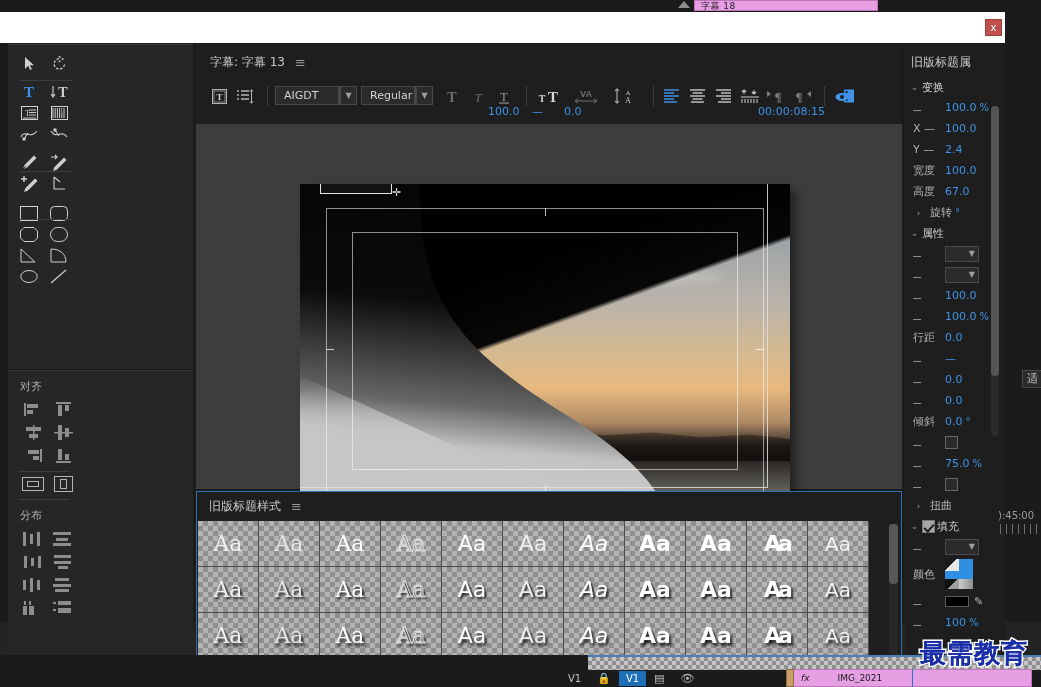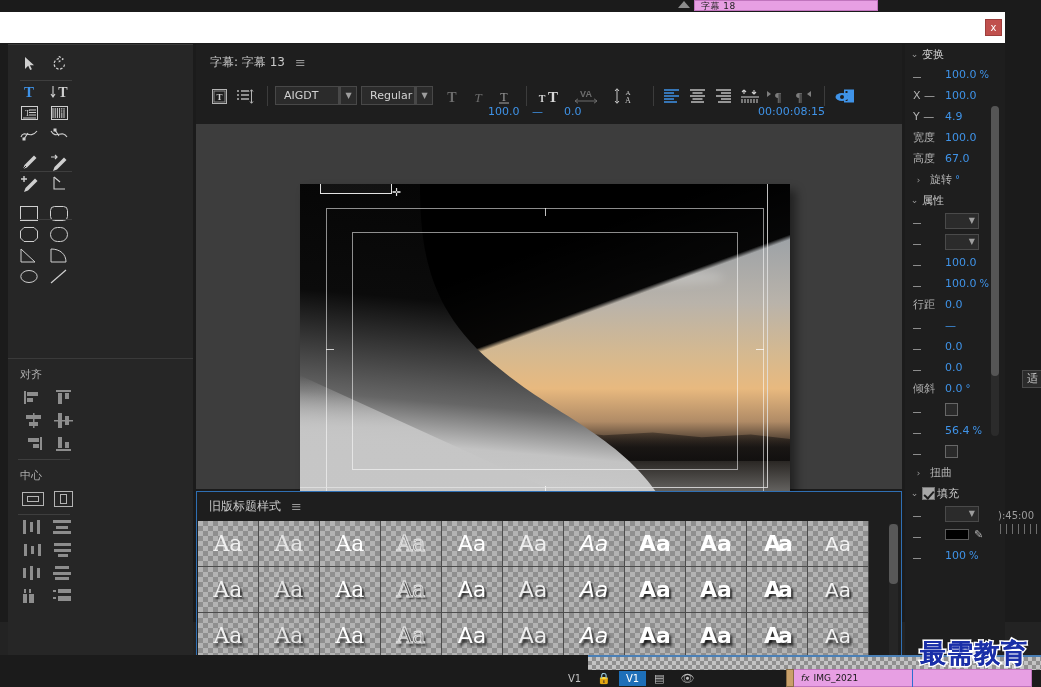--- a/index.html
+++ b/index.html
@@ -23,21 +23,21 @@
 
   
   .tools{position:absolute;left:8px;top:44px;width:185px;height:324px;background:#262626;border-top:1px solid #3a3a3a;}
   .toolgrid{position:absolute;left:6px;top:8px;width:60px;}
   .toolrow{display:flex;}
   .tool{width:30px;height:21px;display:flex;align-items:center;justify-content:center;cursor:pointer;}
   .tool svg{display:block;}
   .tsep{position:absolute;left:6px;width:52px;height:1px;background:#3e3e3e;}
 
   
-  .align{position:absolute;left:8px;top:358px;width:185px;height:317px;background:#262626;border-top:1px solid #3a3a3a;}
+  .align{position:absolute;left:8px;top:370px;width:185px;height:317px;background:#262626;border-top:1px solid #3a3a3a;}
   .align h4{margin:0;font-weight:normal;font-size:11px;color:#b0b0b0;padding:8px 0 4px 12px;}
   .agrid{display:flex;flex-wrap:wrap;width:60px;margin-left:10px;}
   .acell{width:30px;height:23px;display:flex;align-items:center;justify-content:center;cursor:pointer;}
   .asep{margin:4px 0 0 10px;width:52px;height:1px;background:#3e3e3e;}
 
   
   .designer{position:absolute;left:196px;top:44px;width:706px;height:445px;background:#1e1e1e;}
   .designer-head{height:36px;display:flex;align-items:center;padding-left:14px;color:#c9c9c9;font-size:12px;}
   .designer-head .menu{margin-left:10px;color:#9a9a9a;font-size:13px;cursor:pointer;}
   .proptoolbar{height:44px;display:flex;align-items:flex-start;padding:6px 0 0 12px;position:relative;}
@@ -122,21 +122,21 @@
     background-image:
       linear-gradient(45deg,#8f8f8f 25%,transparent 25%,transparent 75%,#8f8f8f 75%),
       linear-gradient(45deg,#8f8f8f 25%,#c4c4c4 25%,#c4c4c4 75%,#8f8f8f 75%);
     background-size:8px 8px;background-position:0 0,4px 4px;border-top:2px solid #4a7fb5;}
   .tl-ctrls{position:absolute;left:560px;top:14px;display:flex;align-items:center;height:18px;}
   .tl-v1{font-size:10px;color:#c0c0c0;margin:0 8px;}
   .tl-v1b{font-size:10px;color:#fff;background:#1d6fb8;padding:2px 7px;}
   .tl-icon{margin:0 8px;color:#bdbdbd;font-size:11px;cursor:pointer;}
   .tl-clip{position:absolute;left:786px;top:14px;width:246px;height:18px;background:#e79fe3;border:1px solid #c074bd;box-sizing:border-box;display:flex;align-items:center;}
   .tl-clip .fx{color:#222;font-size:9px;font-style:italic;margin:0 4px 0 14px;}
-  .tl-clip .nm{color:#1a1a1a;font-size:9px;}
+  .tl-clip .nm{color:#1a1a1a;font-size:9px;margin-left:24px;}
   .tl-handle{position:absolute;left:786px;top:14px;width:8px;height:18px;background:#c9a06a;border:1px solid #8a6d45;box-sizing:border-box;}
   .playhead{position:absolute;left:912px;top:14px;width:1px;height:18px;background:#2b6fd0;}
 
   
   .tcode{position:absolute;left:998px;top:510px;color:#9d9d9d;font-size:10px;}
   .ruler-ticks{position:absolute;left:1000px;top:524px;width:41px;height:10px;
      background:repeating-linear-gradient(90deg,#6e6e6e 0 1px,transparent 1px 6px);}
 
   
   .wm{position:absolute;left:920px;top:636px;font-family:"DejaVu Serif","Liberation Serif",serif;font-size:26px;font-weight:bold;color:#1a2fa8;
@@ -346,36 +346,36 @@
       </div>
       <div class="acell">
         <svg width="19" height="15" viewBox="0 0 19 15">
             <rect x="2" y="13" width="15" height="2" fill="#8d8d8d"></rect>
             <rect x="4" y="1" width="4" height="11" fill="#8d8d8d"></rect>
             <rect x="11" y="6" width="4" height="6" fill="#8d8d8d"></rect>
           </svg>
       </div>
     </div>
     <div class="asep"></div>
-    <h4>中心</h4>
     <div class="agrid">
       <div class="acell">
         <svg width="22" height="16" viewBox="0 0 22 16">
             <rect x="0.5" y="1.5" width="21" height="13" fill="none" stroke="#b4b4b4"></rect>
             <rect x="5.5" y="5.5" width="11" height="5" fill="none" stroke="#b4b4b4"></rect>
           </svg>
       </div>
       <div class="acell">
         <svg width="19" height="16" viewBox="0 0 19 16">
             <rect x="0.5" y="0.5" width="18" height="15" fill="none" stroke="#b4b4b4"></rect>
             <rect x="6.5" y="3.5" width="6" height="9" fill="none" stroke="#b4b4b4"></rect>
           </svg>
       </div>
     </div>
     <div class="asep"></div>
+    <h4>分布</h4>
     <div class="agrid">
       <div class="acell">
         <svg width="20" height="14" viewBox="0 0 20 14">
             <rect x="0" y="0" width="3" height="14" fill="#8d8d8d"></rect>
             <rect x="7" y="2" width="3" height="10" fill="#8d8d8d"></rect>
             <rect x="14" y="0" width="3" height="14" fill="#8d8d8d"></rect>
           </svg>
       </div>
       <div class="acell">
         <svg width="20" height="14" viewBox="0 0 20 14">
@@ -727,37 +727,38 @@
           <div class="sw">
             <span style="font-family: &quot;DejaVu Sans&quot;, &quot;Liberation Sans&quot;, sans-serif; font-weight: normal; font-style: normal; color: rgb(242, 242, 242); text-shadow: rgba(0, 0, 0, 0.9) 3px 3px 3px; font-size: 20px;">Aa</span>
           </div>
         </div>
     </div>
     <div class="scrollbar"></div>
     <div class="scrollthumb"></div>
   </div>
 
   <div class="rpanel">
+    <div class="rtitle">旧版标题属</div>
     <div id="propbody">
         <div class="grp">
           <span class="tw">⌄</span>
           <span class="gname">变换</span>
         </div>
         <div class="prow">
           <span class="pname"><i class="pdash" style="font-style:normal"></i></span>
           <span class="pval">100.0</span>
           <span class="punit">%</span>
         </div>
         <div class="prow">
           <span class="pname">X —</span>
           <span class="pval">100.0</span>
         </div>
         <div class="prow">
           <span class="pname">Y —</span>
-          <span class="pval">4.9</span>
+          <span class="pval">2.4</span>
         </div>
         <div class="prow">
           <span class="pname">宽度</span>
           <span class="pval">100.0</span>
         </div>
         <div class="prow">
           <span class="pname">高度</span>
           <span class="pval">67.0</span>
         </div>
         <div class="prow">
@@ -810,41 +811,45 @@
           <span class="pname">倾斜</span>
           <span class="pval">0.0</span>
           <span class="punit">°</span>
         </div>
         <div class="prow">
           <span class="pname"><i class="pdash" style="font-style:normal"></i></span>
           <span class="chk" style="width: 13px; height: 13px;"></span>
         </div>
         <div class="prow">
           <span class="pname"><i class="pdash" style="font-style:normal"></i></span>
-          <span class="pval">56.4</span>
+          <span class="pval">75.0</span>
           <span class="punit">%</span>
         </div>
         <div class="prow">
           <span class="pname"><i class="pdash" style="font-style:normal"></i></span>
           <span class="chk" style="width: 13px; height: 13px;"></span>
         </div>
         <div class="prow">
           <span class="tw">›</span>
           <span class="pname" style="width: auto; margin-left: 6px;">扭曲</span>
         </div>
         <div class="grp">
           <span class="tw">⌄</span>
           <span class="chkbig" style="margin-left: 2px;"></span>
           <span class="gname">填充</span>
         </div>
         <div class="prow">
           <span class="pname"><i class="pdash" style="font-style:normal"></i></span>
           <span class="minisel">
             <i>▼</i>
           </span>
+        </div>
+        <div class="prow" style="height: 34px;">
+          <span class="pname">颜色</span>
+          <span class="colorsw"></span>
         </div>
         <div class="prow">
           <span class="pname"><i class="pdash" style="font-style:normal"></i></span>
           <span class="blackbox"></span>
           <span style="margin-left: 5px; color: rgb(176, 176, 176); font-size: 11px;">✎</span>
         </div>
         <div class="prow">
           <span class="pname"><i class="pdash" style="font-style:normal"></i></span>
           <span class="pval">100</span>
           <span class="punit">%</span>

